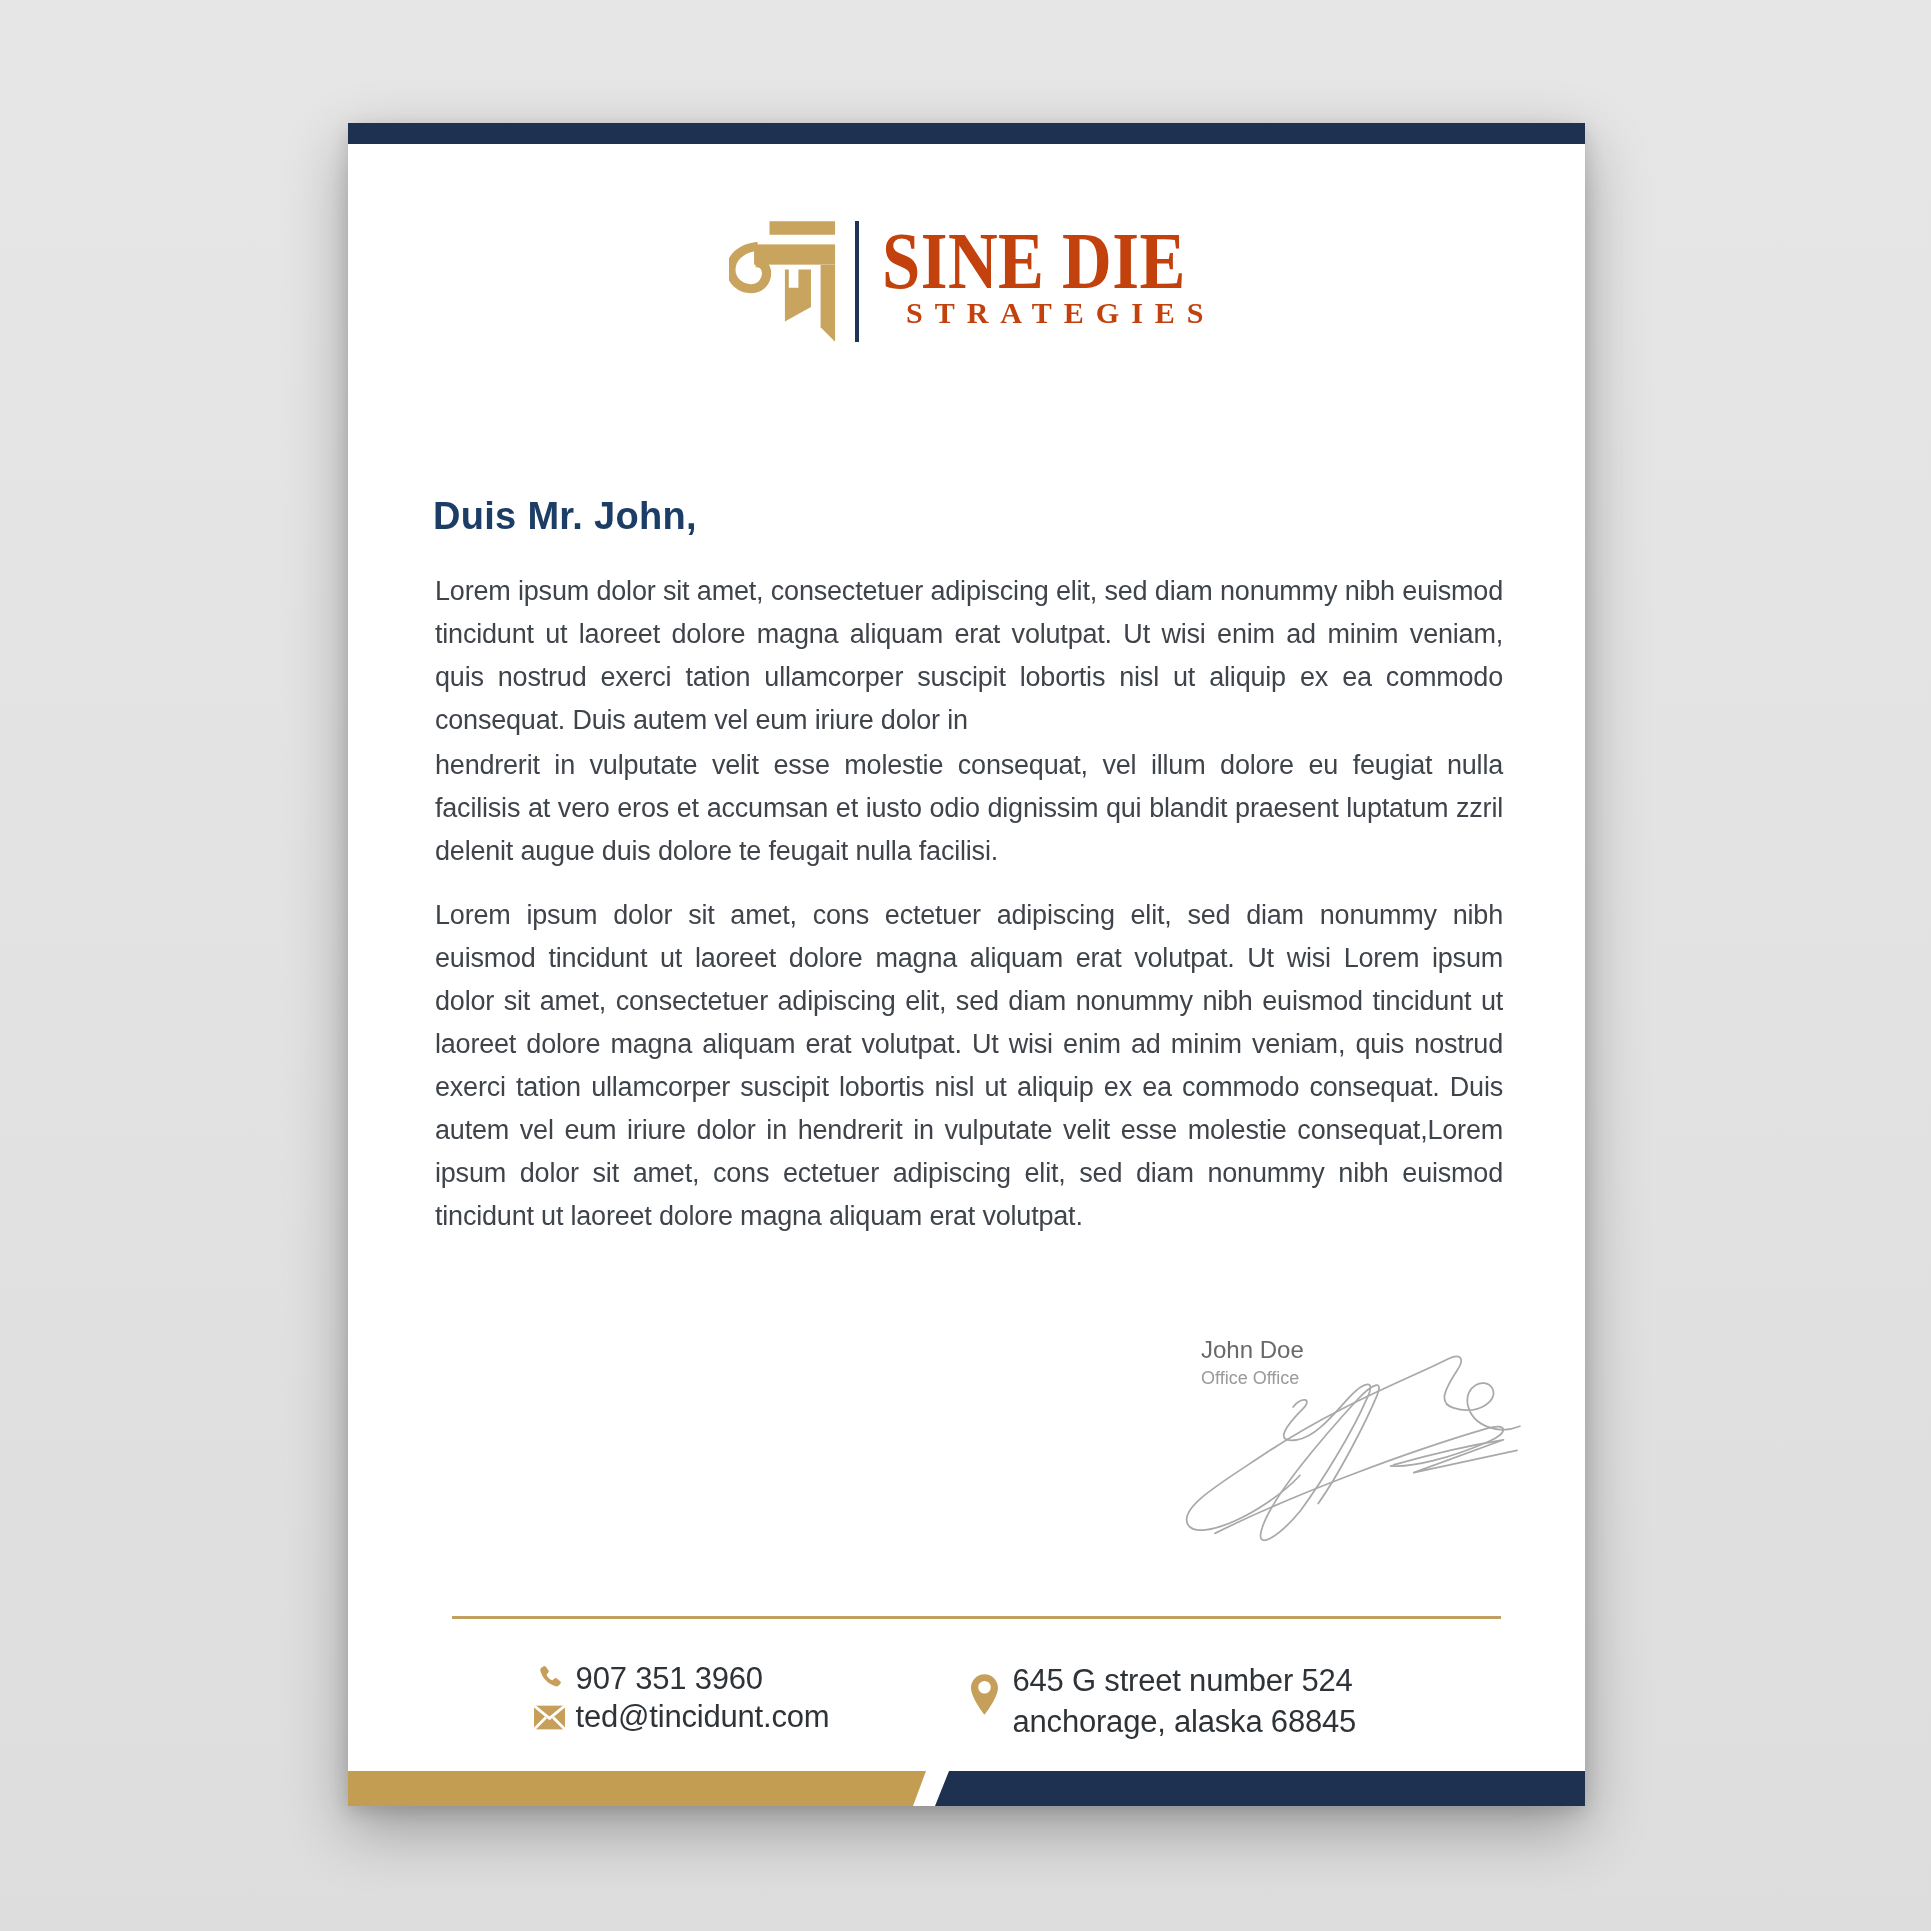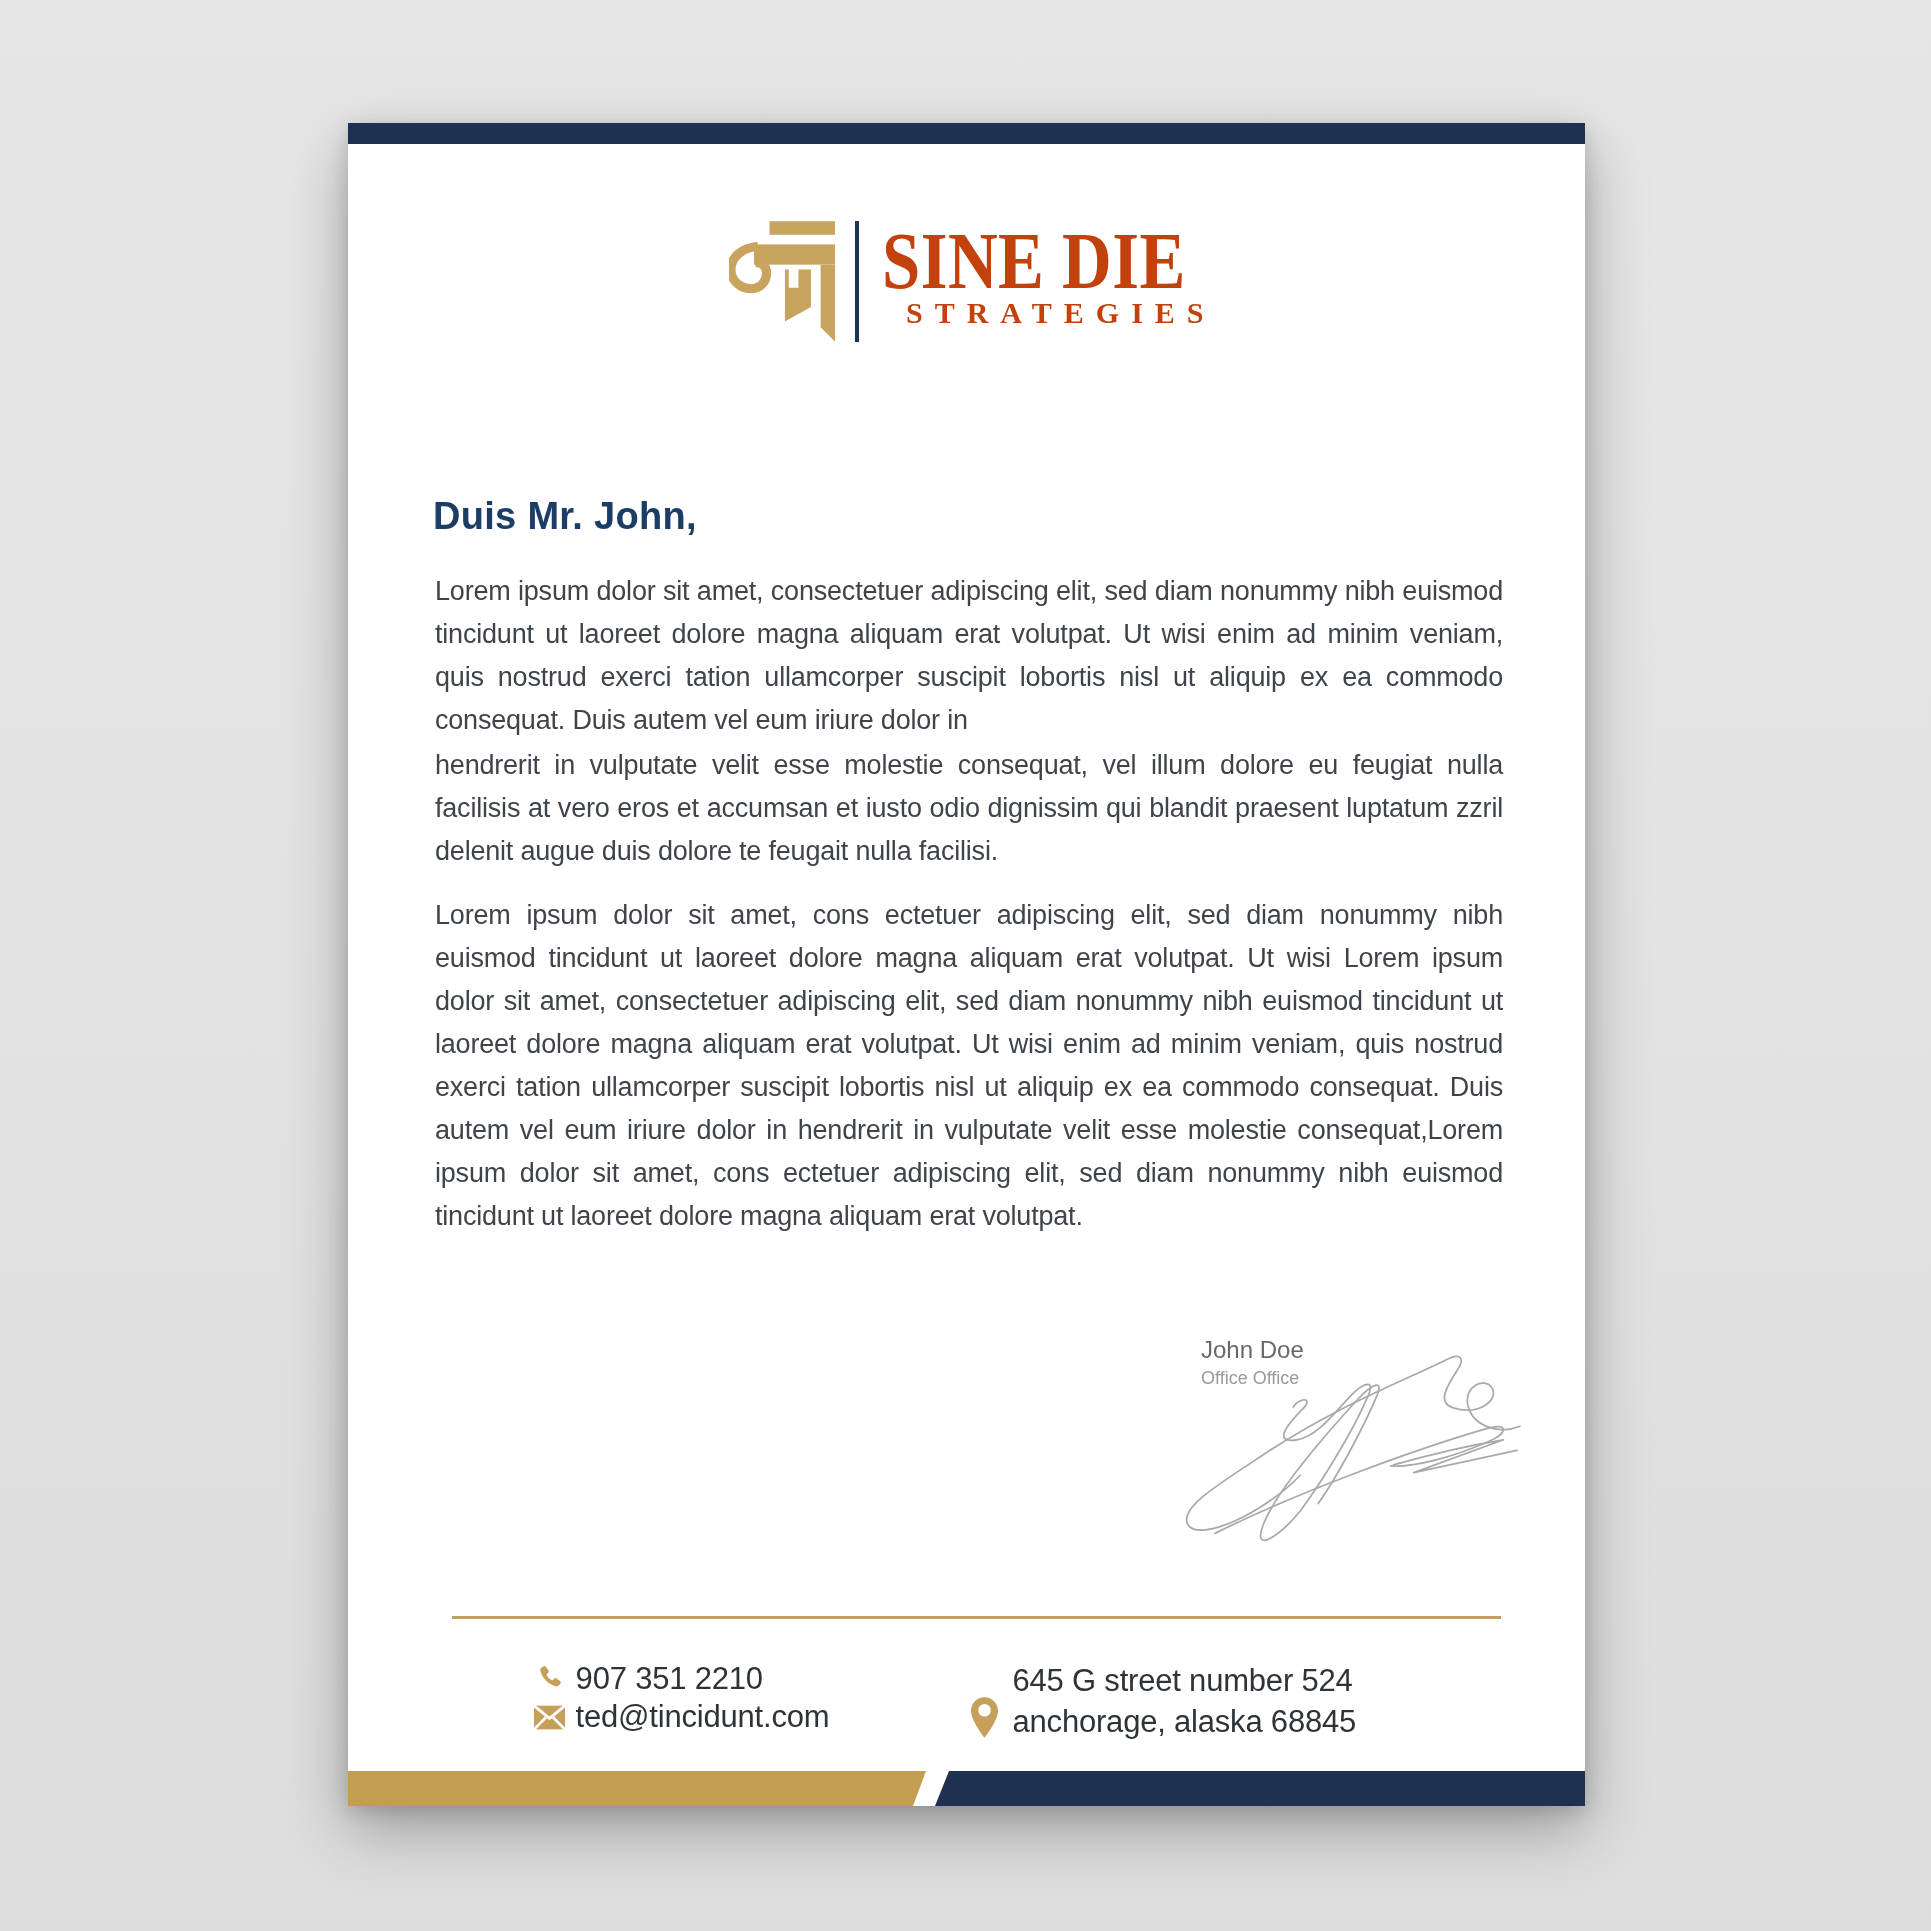--- a/index.html
+++ b/index.html
@@ -33,21 +33,21 @@
   .sig-name{position:absolute;left:853px;top:1213px;font-size:24px;color:#696969;}
   .sig-title{position:absolute;left:853px;top:1245px;font-size:18px;color:#9a9a9a;}
   .sig-scribble{position:absolute;left:811px;top:1227px;}
 
   
   .rule{position:absolute;left:104px;top:1493px;width:1049px;height:3.4px;background:#bfa061;}
   .contact-col{position:absolute;left:186px;top:1539px;}
   .contact-row{display:flex;align-items:center;height:33px;margin-bottom:5.8px;}
   .contact-row .ic{width:31px;margin-right:10.6px;display:flex;justify-content:center;}
   .contact-text{font-size:31px;color:#2e3338;letter-spacing:-0.2px;white-space:nowrap;}
-  .address-col{position:absolute;left:623px;top:1537px;display:flex;align-items:flex-end;}
+  .address-col{position:absolute;left:623px;top:1537px;display:flex;}
   .address-col .ic{width:27px;margin-right:14.5px;margin-top:13.5px;}
   .address-lines{font-size:31px;line-height:41px;color:#2e3338;letter-spacing:-0.2px;white-space:nowrap;}
 
   
   .bar-gold{position:absolute;left:0;bottom:0;width:100%;height:35px;background:#c39e52;
             clip-path:polygon(0 0,578px 0,565px 100%,0 100%);}
   .bar-navy{position:absolute;left:0;bottom:0;width:100%;height:35px;background:#1f3150;
             clip-path:polygon(601px 0,100% 0,100% 100%,587px 100%);}
 </style>
 </head>
@@ -94,21 +94,21 @@
 
     <div class="rule"></div>
 
     <div class="contact-col">
       <div class="contact-row">
         <span class="ic">
           <svg width="29" height="29" viewBox="0 0 24 24">
             <path fill="#c6a05a" d="M6.6 2.2c.7-.7 1.9-.6 2.5.2l2 2.7c.5.7.4 1.6-.2 2.2l-1 1c-.3.3-.3.8-.1 1.2.9 1.6 2.2 2.9 3.8 3.8.4.2.9.2 1.2-.1l1-1c.6-.6 1.5-.7 2.2-.2l2.7 2c.8.6.9 1.8.2 2.5l-1.3 1.3c-.7.7-1.7 1-2.6.7-3-.9-5.7-2.6-7.9-4.8S5.4 8.8 4.5 5.8c-.3-.9 0-1.9.7-2.6z"></path>
           </svg>
         </span>
-        <span class="contact-text">907 351 2210</span>
+        <span class="contact-text">907 351 3960</span>
       </div>
       <div class="contact-row">
         <span class="ic">
           <svg width="33" height="25" viewBox="0 0 34 26">
             <rect x="0" y="0" width="34" height="26" fill="#c6a05a"></rect>
             <path d="M0 0 L17 14 L34 0" fill="none" stroke="#ffffff" stroke-width="3"></path>
             <path d="M0 26 L13 13 M34 26 L21 13" stroke="#ffffff" stroke-width="3"></path>
           </svg>
         </span>
         <span class="contact-text">ted@tincidunt.com</span>

